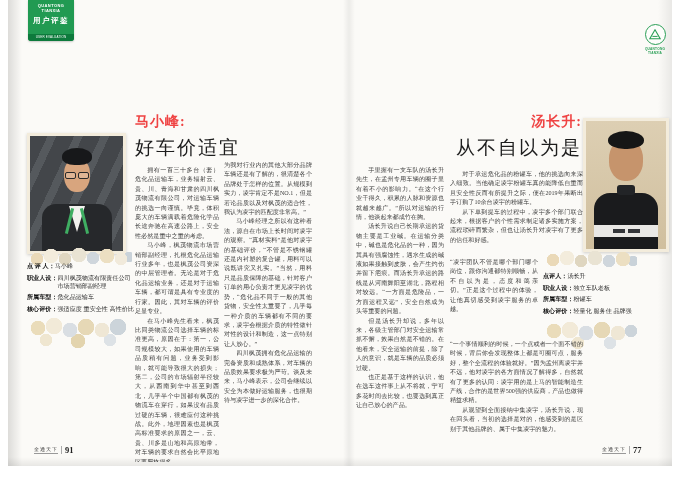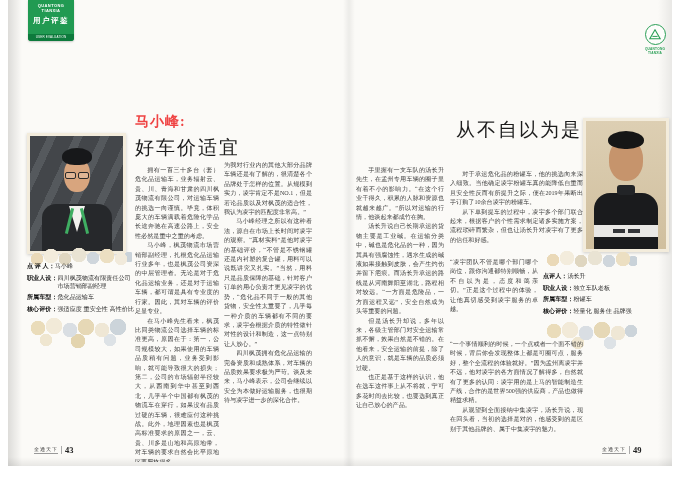--- a/index.html
+++ b/index.html
@@ -228,20 +228,21 @@
       <span class="plabel">核心评价：</span>
       <span class="pvalue">轻量化  服务佳  品牌强</span>
     </div>
   </div>
 
   <div class="titleL">
     <div class="t-name">马小峰:</div>
     <div class="t-main">好车价适宜</div>
   </div>
   <div class="titleR">
+    <div class="t-name">汤长升:</div>
     <div class="t-main">从不自以为是</div>
   </div>
 
   <div class="bodycol colL1">
     <p>拥有一百三十多台（套）危化品运输车，业务辐射云、贵、川、青海和甘肃的四川枫茂物流有限公司，对运输车辆的挑选一向谨慎。毕竟，体积庞大的车辆满载着危险化学品长途奔驰在高速公路上，安全性必然是重中之重的考虑。</p>
     <p>马小峰，枫茂物流市场营销部副经理，扎根危化品运输行业多年，也是枫茂公司资深的中层管理者。无论是对于危化品运输业务，还是对于运输车辆，都可谓是具有专业度的行家。因此，其对车辆的评价足显专业。</p>
     <p>在马小峰先生看来，枫茂比同类物流公司选择车辆的标准更高，原因在于：第一，公司规模较大，如果使用的车辆品质稍有问题，业务受到影响，就可能导致很大的损失；第二，公司的市场辐射半径较大，从西南到华中甚至到西北，几乎半个中国都有枫茂的物流车在穿行，如果没有品质过硬的车辆，很难应付这种挑战。此外，地理因素也是枫茂高标准要求的原因之一，云、贵、川多是山地和高原地带，对车辆的要求自然会比平原地区要严格得多。</p>
 
   </div>
   <div class="bodycol colL2">
@@ -264,20 +265,20 @@
     <p class="ni">“凌宇团队不管是哪个部门哪个岗位，跟你沟通都特别顺畅，从不自以为是，态度和蔼亲切。”正是这个过程中的体验，让他真切感受到凌宇服务的卓越。</p>
   </div>
   <div class="bodycol colR2c">
     <p class="ni">“一个事情顺利的时候，一个点或者一个面不错的时候，背后你会发现整体上都是可圈可点，服务好，整个全流程的体验就好。”因为孟州离凌宇并不远，他对凌宇的各方面情况了解得多，自然就有了更多的认同：凌宇用的是上马的智能制造生产线，合作的是世界500强的供应商，产品也做得精益求精。</p>
     <p>从观望到全面接纳中集凌宇，汤长升说，现在回头看，当初的选择是对的，他感受到的是区别于其他品牌的、属于中集凌宇的魅力。</p>
   </div>
 
   <div class="footer fL">
     <span class="f-brand">全通天下</span>
     <span class="f-sep"></span>
-    <span class="f-page">43</span>
+    <span class="f-page">91</span>
   </div>
   <div class="footer fR">
     <span class="f-brand">全通天下</span>
     <span class="f-sep"></span>
-    <span class="f-page">49</span>
+    <span class="f-page">77</span>
   </div>
 </div>
 
 </body></html>

